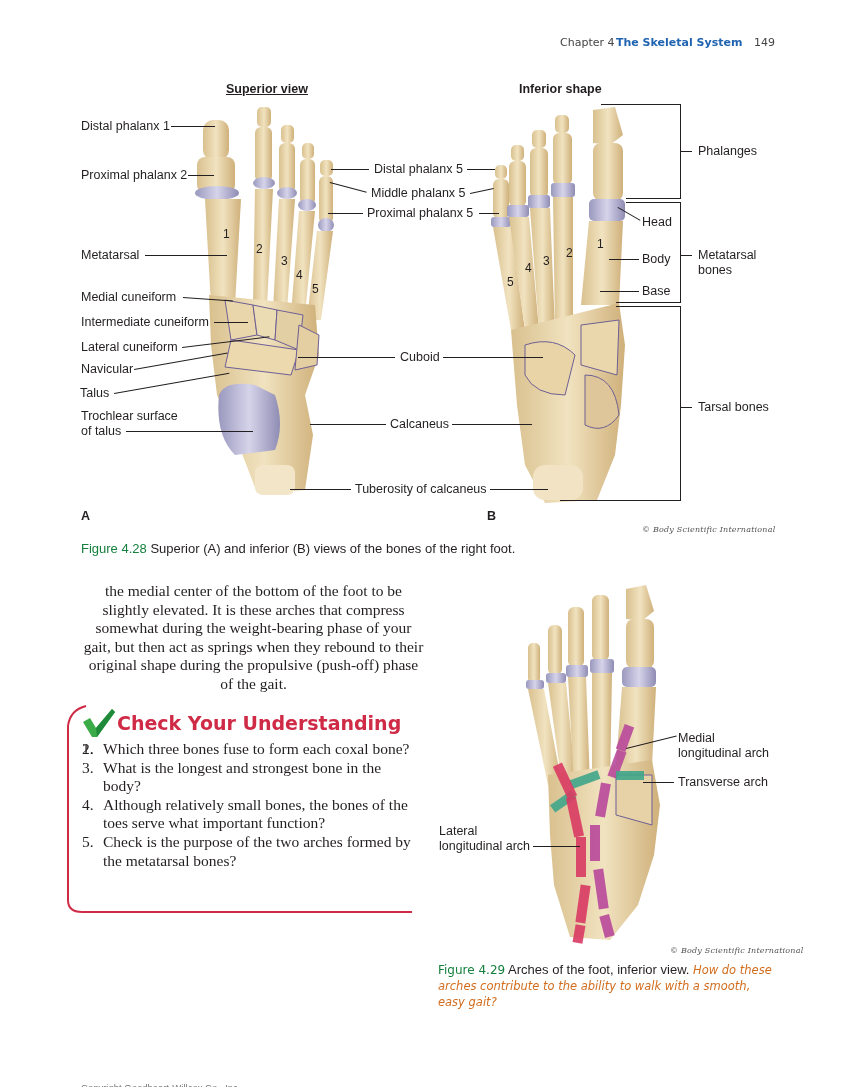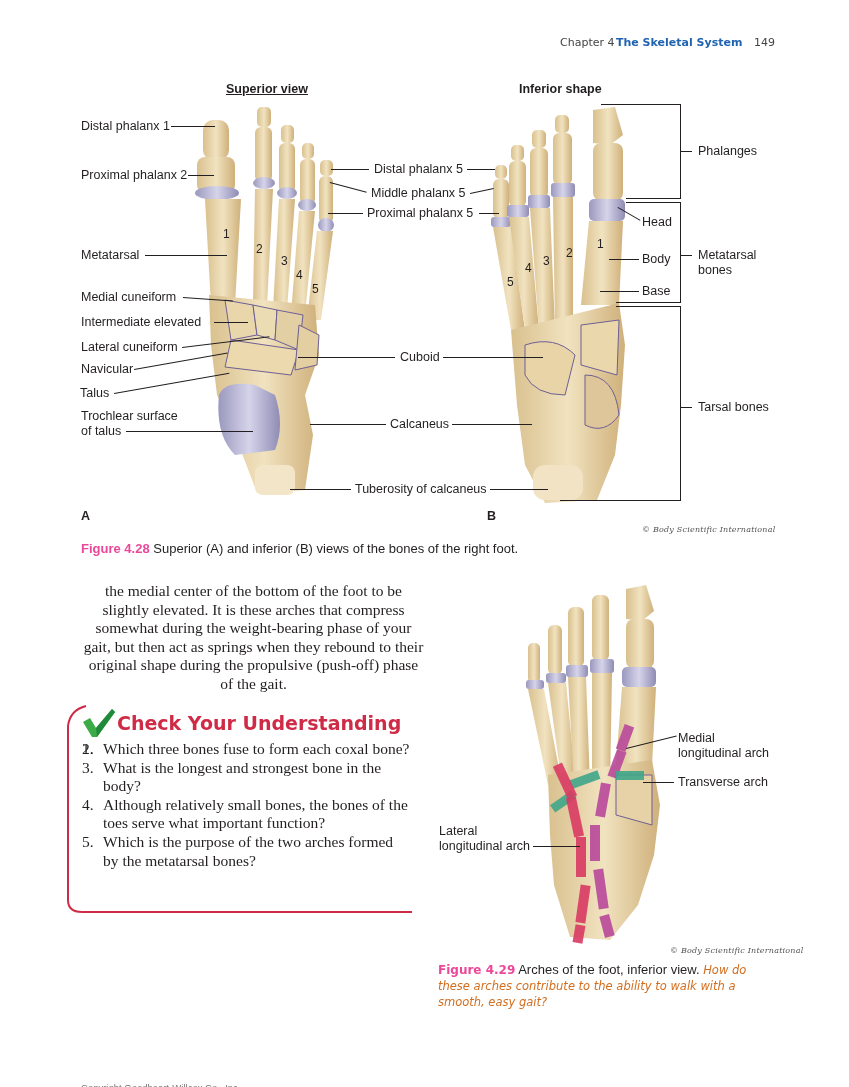--- a/index.html
+++ b/index.html
@@ -7,21 +7,21 @@
   .abs { position: absolute; }
   .hdr { top: 36px; font-size: 11px; white-space: nowrap; font-family: "DejaVu Sans", sans-serif; }
   .lbl { font-size: 12.5px; color: #231f20; white-space: nowrap; line-height: 14px; }
   .view-title { font-size: 12.5px; font-weight: bold; }
   .leader { position: absolute; height: 1px; background: #231f20; transform-origin: 0 0; }
   .vline { position: absolute; width: 1px; background: #231f20; }
   .hline { position: absolute; height: 1px; background: #231f20; }
   .num { font-size: 12px; position: absolute; color: #231f20; }
   .credit { font-size: 8px; font-style: italic; color: #555; font-family: "DejaVu Serif", serif; letter-spacing: 0.2px; }
   .figcap { font-size: 13px; }
-  .figcap .fn { color: #ec4899; font-weight: bold; }
+  .figcap .fn { color: #15803d; font-weight: normal; }
   .body-text { font-family: "Liberation Serif", serif; font-size: 15.5px; line-height: 18.6px; color: #231f20; width: 345px; }
   .cyu-title { font-family: "DejaVu Sans", sans-serif; font-weight: bold; font-size: 19px; color: #cf2b47; }
   .cyu-list { font-family: "Liberation Serif", serif; font-size: 15.5px; line-height: 18.6px; margin: 0; padding: 0; list-style: none; }
   .cyu-list li { position: relative; padding-left: 21px; }
   .cyu-list li .n { position: absolute; left: 0; }
   .q-italic { color: #d26d1e; font-style: italic; font-family: "DejaVu Sans", sans-serif; }
   .footer { font-size: 9.5px; color: #777; }
   svg { display: block; }
 </style>
 </head>
@@ -125,21 +125,21 @@
 
   <span class="abs lbl" style="left:81px;top:168px;">Proximal phalanx 2</span>
   <div class="hline" style="left:188px;top:175px;width:26px;"></div>
 
   <span class="abs lbl" style="left:81px;top:248px;">Metatarsal</span>
   <div class="hline" style="left:145px;top:255px;width:82px;"></div>
 
   <span class="abs lbl" style="left:81px;top:290px;">Medial cuneiform</span>
   <div class="leader" style="left:183px;top:297px;width:50px;transform:rotate(4deg);"></div>
 
-  <span class="abs lbl" style="left:81px;top:315px;">Intermediate elevated</span>
+  <span class="abs lbl" style="left:81px;top:315px;">Intermediate cuneiform</span>
   <div class="hline" style="left:214px;top:322px;width:34px;"></div>
 
   <span class="abs lbl" style="left:81px;top:340px;">Lateral cuneiform</span>
   <div class="leader" style="left:182px;top:347px;width:88px;transform:rotate(-7deg);"></div>
 
   <span class="abs lbl" style="left:81px;top:362px;">Navicular</span>
   <div class="leader" style="left:134px;top:369px;width:95px;transform:rotate(-10deg);"></div>
 
   <span class="abs lbl" style="left:80px;top:386px;">Talus</span>
   <div class="leader" style="left:114px;top:393px;width:117px;transform:rotate(-10deg);"></div>
@@ -230,21 +230,21 @@
   <svg class="abs" style="left:82px;top:708px;" width="34" height="30" viewBox="0 0 34 30">
     <path d="M1 14 L8 10 L14 20 L30 1 L33 4 L15 29 L10 29 Z" fill="#3aab47"></path>
     <path d="M14 20 L30 1 L33 4 L15 29 Z" fill="#1f8a3a"></path>
   </svg>
   <span class="abs cyu-title" style="left:117px;top:712px;">Check Your Understanding</span>
   <ul class="abs cyu-list" style="left:82px;top:740px;width:330px;">
     <li><span class="n">1.</span></li>
     <li><span class="n">2.</span><span>Which three bones fuse to form each coxal bone?</span></li>
     <li><span class="n">3.</span><span>What is the longest and strongest bone in the body?</span></li>
     <li><span class="n">4.</span><span>Although relatively small bones, the bones of the toes serve what important function?</span></li>
-    <li><span class="n">5.</span><span>Which is the purpose of the two arches formed by the metatarsal bones?</span></li>
+    <li><span class="n">5.</span><span>Check is the purpose of the two arches formed by the metatarsal bones?</span></li>
   </ul>
 </div>
 
 <div>
   <svg class="abs" style="left:520px;top:585px;" width="150" height="360" viewBox="0 0 150 360">
 
     <rect x="8" y="58" width="12" height="40" rx="5" fill="url(#bone)"></rect>
     <rect x="6" y="95" width="18" height="9" rx="3" fill="url(#cart)"></rect>
     <path d="M8 104 L24 104 L42 200 L28 200 Z" fill="url(#bone)"></path>
     <rect x="28" y="40" width="14" height="50" rx="6" fill="url(#bone)"></rect>

